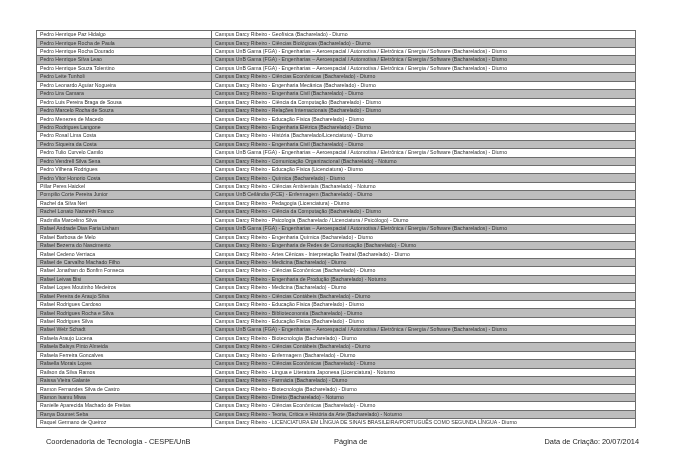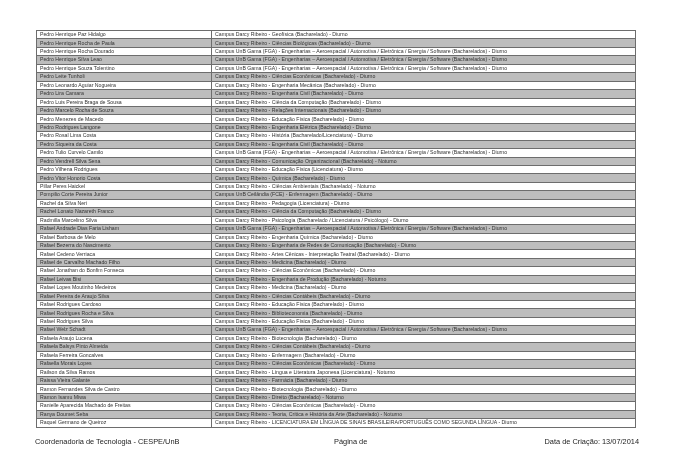--- a/index.html
+++ b/index.html
@@ -7,21 +7,21 @@
          font-family:"Liberation Sans", sans-serif; color:#222; }
   .page { position:absolute; left:0; top:0; width:675px; height:450px; }
   table.list { position:absolute; left:36px; top:30px; width:600px;
                border-collapse:collapse; table-layout:fixed; }
   table.list td { border:1px solid #6d6d6d; height:7.45px; padding:0 0 0 3px;
                   font-size:5.2px; line-height:7.1px; white-space:nowrap;
                   overflow:hidden; color:#333; }
   table.list tr.shaded td { background:#bdbdbd; }
   table.list td.name { width:171px; }
   .footer { position:absolute; top:437px; font-size:7.4px; color:#222; }
-  .footer.left { left:35px; }
+  .footer.left { left:46px; }
   .footer.center { left:314px;margin-left:20px; }
   .footer.right { right:36px; }
 </style>
 </head>
 <body>
 
 <div class="page">
   <table class="list">
     <tbody id="rows">
         <tr>
@@ -210,14 +210,14 @@
         </tr>
         <tr>
           <td class="name">Raquel Germano de Queiroz</td>
           <td>Campus Darcy Ribeiro - LICENCIATURA EM LÍNGUA DE SINAIS BRASILEIRA/PORTUGUÊS COMO SEGUNDA LÍNGUA - Diurno</td>
         </tr>
       </tbody>
   </table>
 
   <div class="footer left">Coordenadoria de Tecnologia - CESPE/UnB</div>
   <div class="footer center">Página  de</div>
-  <div class="footer right">Data de Criação: 13/07/2014</div>
+  <div class="footer right">Data de Criação: 20/07/2014</div>
 </div>
 
 </body></html>

